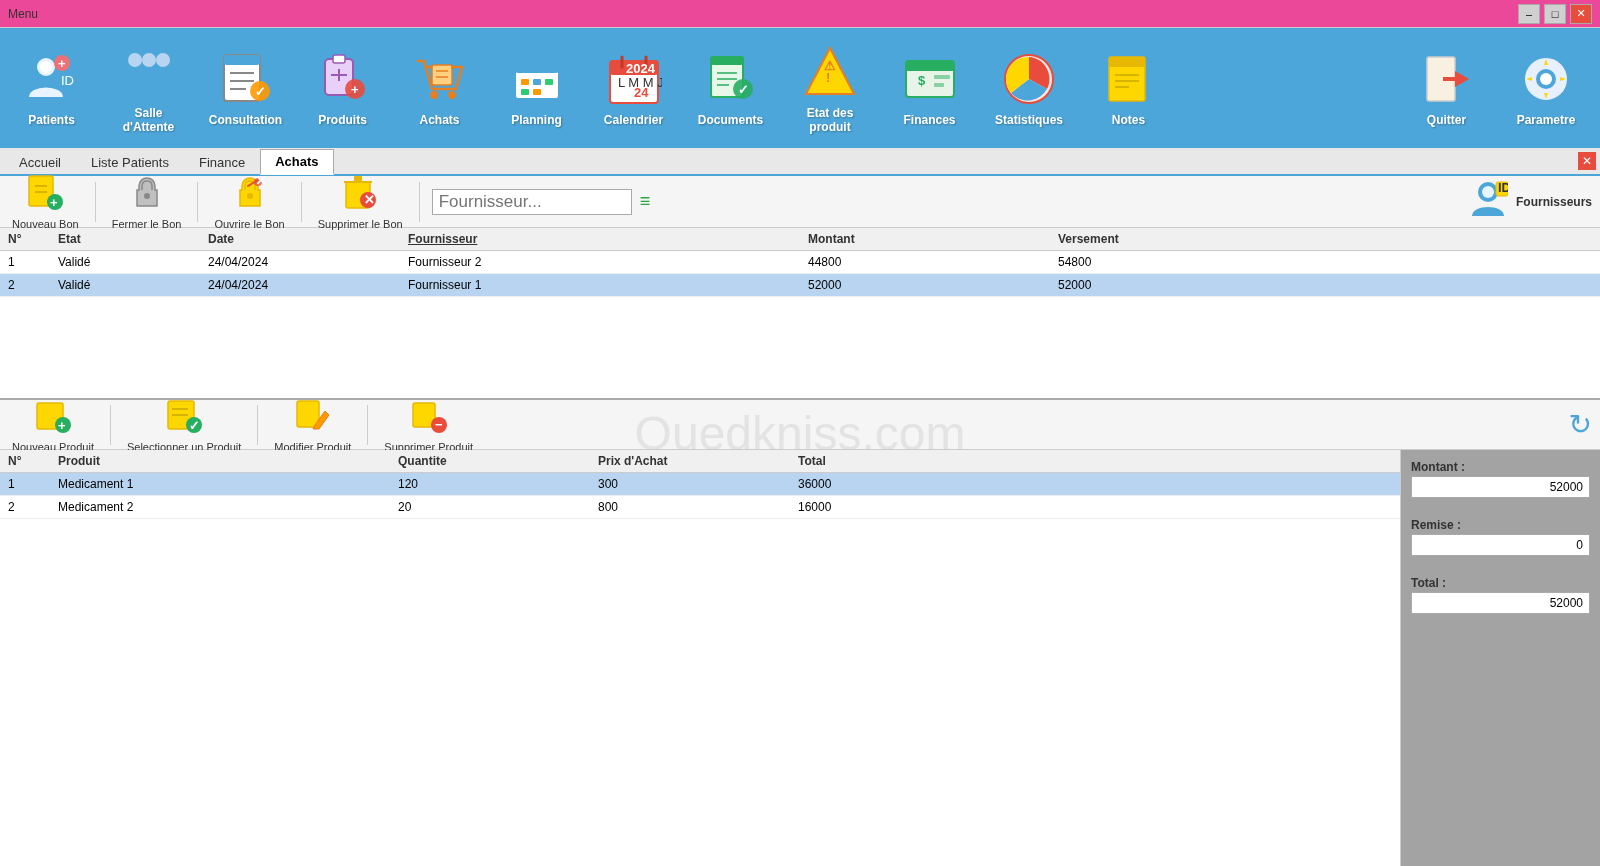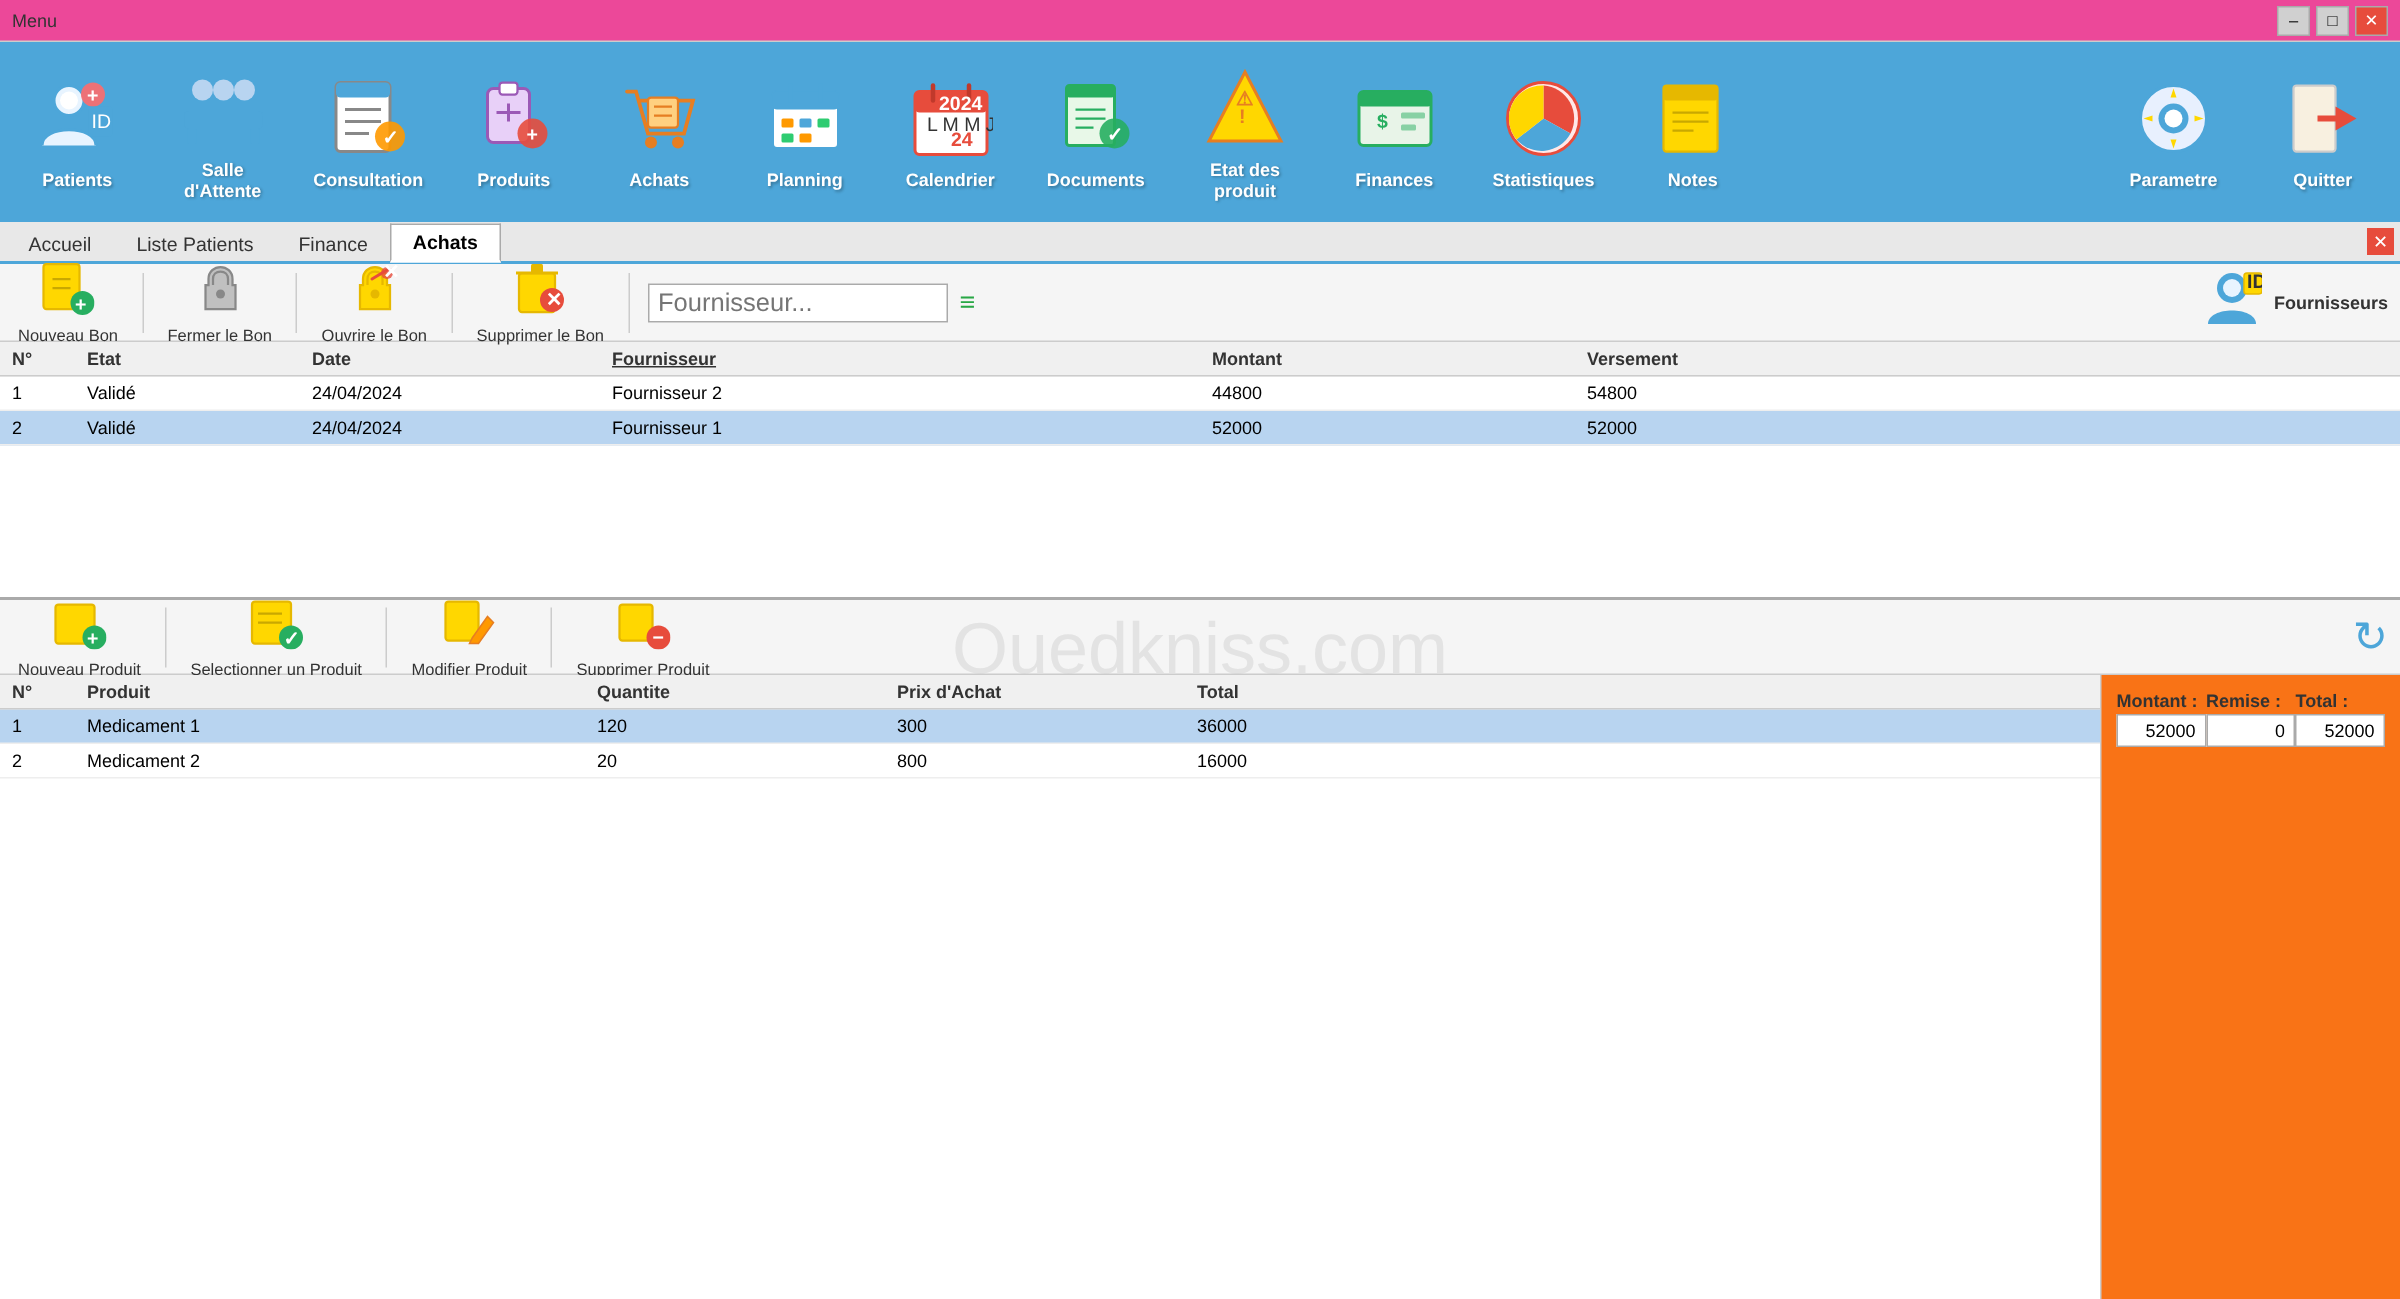--- a/index.html
+++ b/index.html
@@ -177,26 +177,26 @@
       display: flex;
       height: calc(866px - 28px - 120px - 28px - 52px - 170px - 52px);
     }
     .lower-table-area {
       flex: 1;
       overflow-y: auto;
       background: white;
     }
     .side-panel {
       width: 200px;
-      background: #f97316;
+      background: #a3a3a3;
       border-left: 1px solid #ccc;
       padding: 10px;
       display: flex;
-      flex-direction: row;
-      gap: 0;
+      flex-direction: column;
+      gap: 20px;
     }
     .side-panel label {
       font-size: 12px;
       font-weight: bold;
       color: #333;
       display: block;
       margin-bottom: 2px;
     }
     .side-panel input {
       width: 100%;
@@ -412,43 +412,43 @@
         <line x1="14" y1="24" x2="38" y2="24" stroke="#c9a800" stroke-width="1.5"></line>
         <line x1="14" y1="30" x2="38" y2="30" stroke="#c9a800" stroke-width="1.5"></line>
         <line x1="14" y1="36" x2="28" y2="36" stroke="#c9a800" stroke-width="1.5"></line>
       </svg>
     </div>
     <span class="nav-label">Notes</span>
   </div>
 
   <div style="flex:1;"></div>
 
+  <div class="nav-item">
+    <div class="icon-area">
+      <svg width="56" height="56" viewBox="0 0 56 56">
+        <rect x="8" y="6" width="28" height="44" rx="2" fill="#f8f0e0" stroke="#ccc" stroke-width="1.5"></rect>
+        <path d="M36 20 L50 28 L36 36 L36 30 L24 30 L24 26 L36 26 Z" fill="#e74c3c"></path>
+      </svg>
+    </div>
+    <span class="nav-label">Quitter</span>
+  </div>
+
   <div class="nav-item" style="width:100px;">
     <div class="icon-area">
       <svg width="56" height="56" viewBox="0 0 56 56">
         <circle cx="28" cy="28" r="22" fill="#e8f0fe" stroke="#4da6d9" stroke-width="2"></circle>
         <circle cx="28" cy="28" r="10" fill="#4da6d9"></circle>
         <circle cx="28" cy="28" r="6" fill="white"></circle>
         <path d="M28 8 L30 14 L26 14 Z" fill="#ffd700"></path>
         <path d="M28 48 L30 42 L26 42 Z" fill="#ffd700"></path>
         <path d="M8 28 L14 26 L14 30 Z" fill="#ffd700"></path>
         <path d="M48 28 L42 26 L42 30 Z" fill="#ffd700"></path>
       </svg>
     </div>
     <span class="nav-label">Parametre</span>
-  </div>
-
-  <div class="nav-item">
-    <div class="icon-area">
-      <svg width="56" height="56" viewBox="0 0 56 56">
-        <rect x="8" y="6" width="28" height="44" rx="2" fill="#f8f0e0" stroke="#ccc" stroke-width="1.5"></rect>
-        <path d="M36 20 L50 28 L36 36 L36 30 L24 30 L24 26 L36 26 Z" fill="#e74c3c"></path>
-      </svg>
-    </div>
-    <span class="nav-label">Quitter</span>
   </div>
 </div>
 
 <div class="tab-bar">
   <div class="tab">
     <span>Accueil</span>
   </div>
   <div class="tab">
     <span>Liste Patients</span>
   </div>

